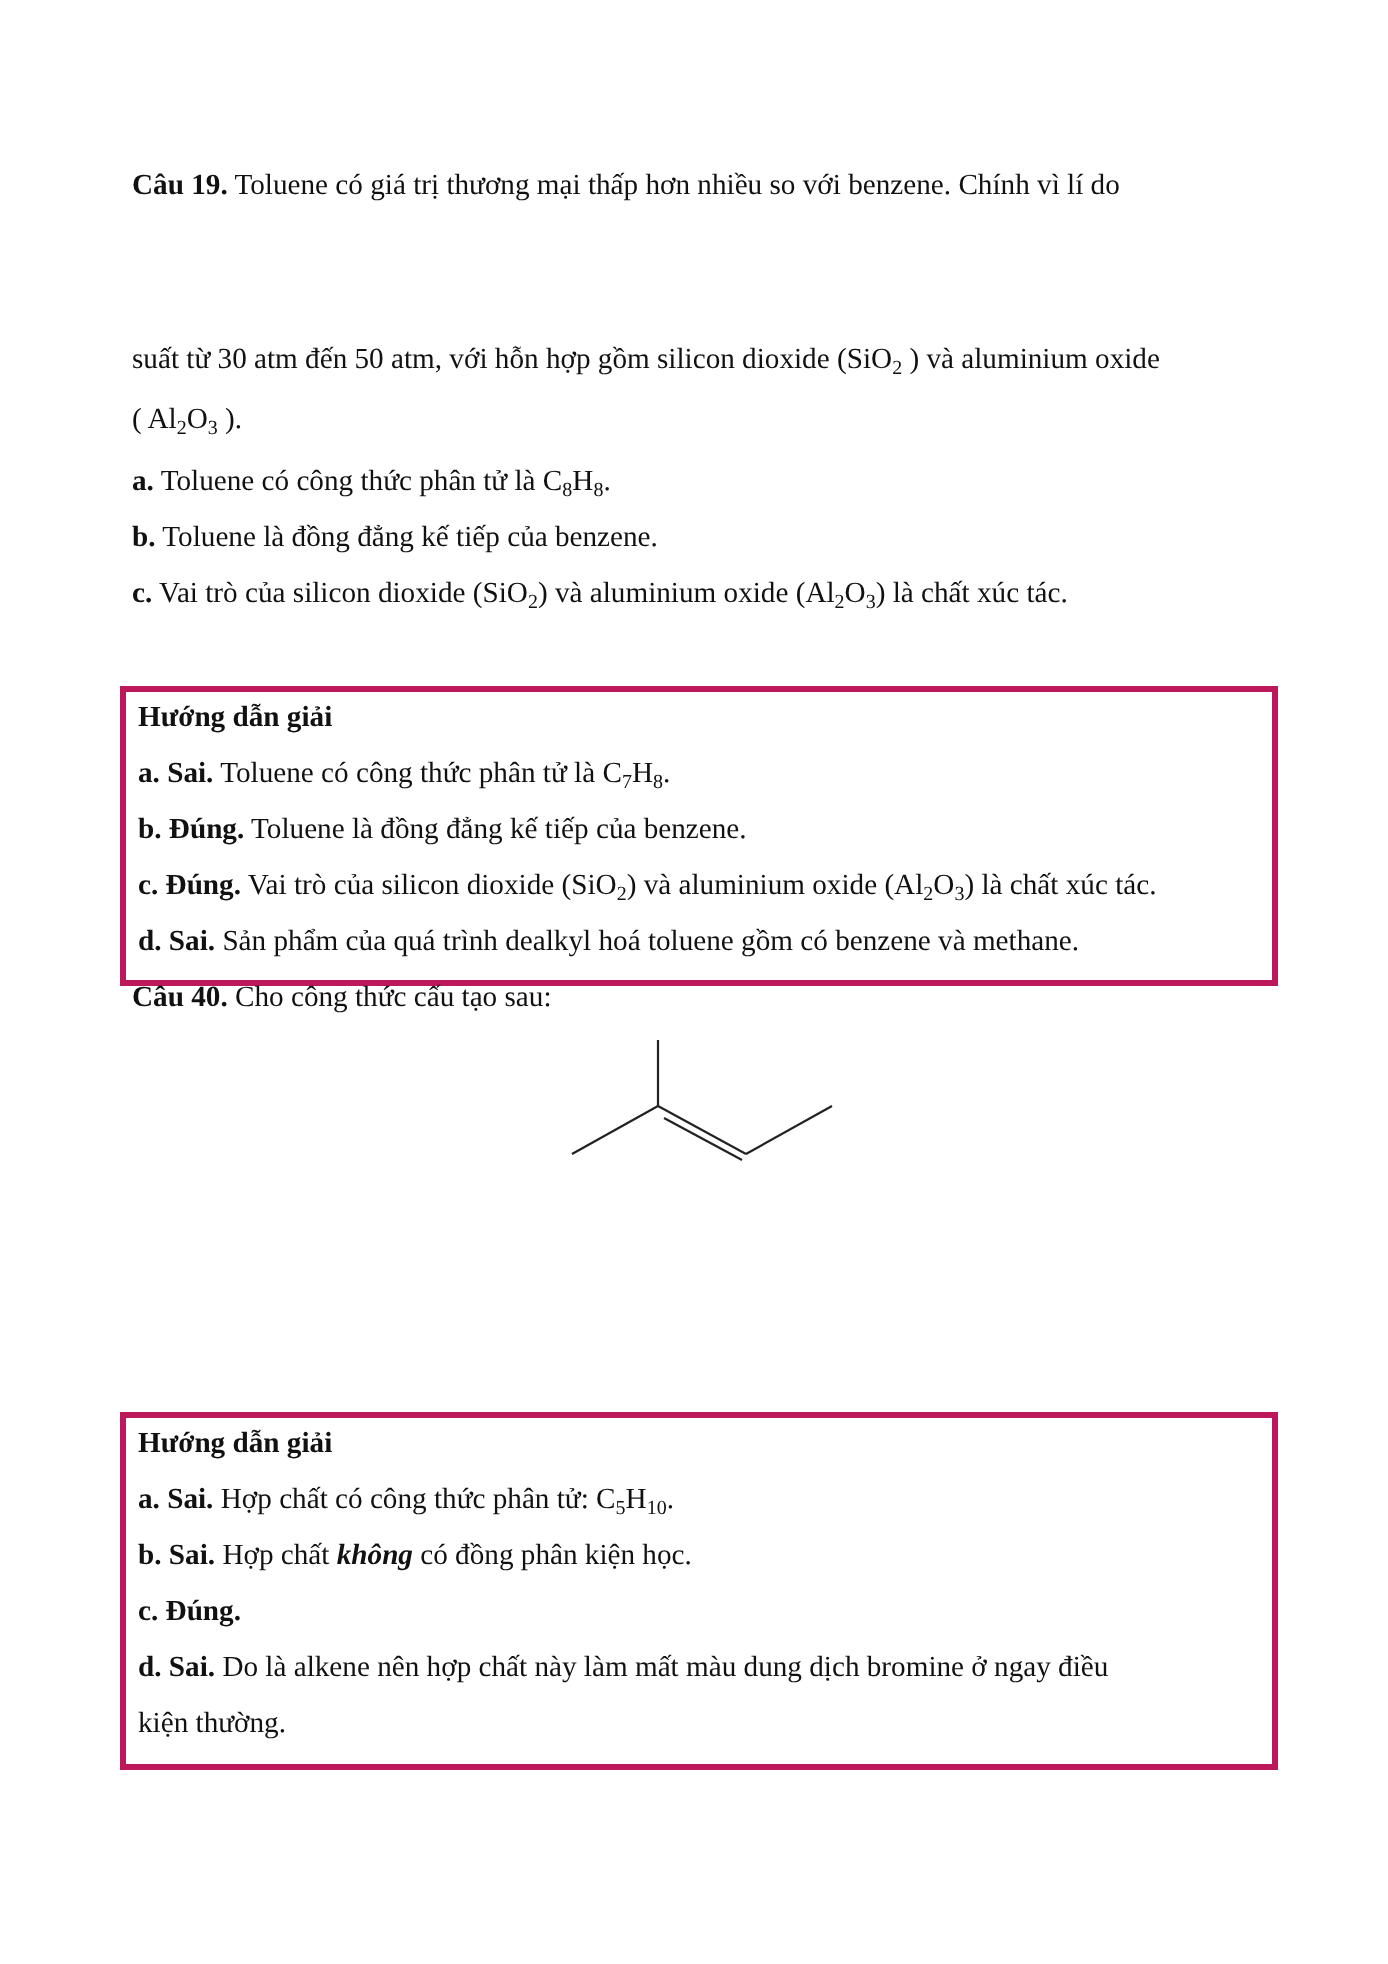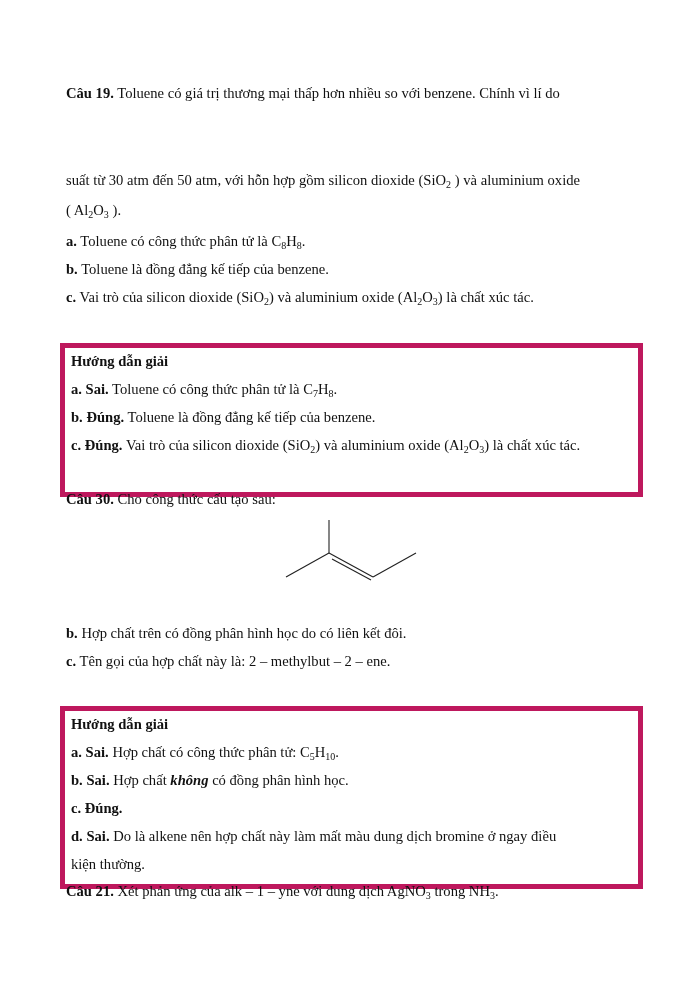--- a/index.html
+++ b/index.html
@@ -3,21 +3,21 @@
 <meta charset="utf-8">
 <style>
   html, body { margin: 0; padding: 0; background: #ffffff; }
   body { width: 694px; height: 982px; position: relative; overflow: hidden;
          font-family: "Liberation Serif", serif; font-size: 14.6px; color: #111; }
   .page { position: absolute; left: 0; top: 18px; width: 574px; height: 982px; }
   .line { position: absolute; left: 66px; white-space: nowrap; line-height: 18px; }
   .b { font-weight: bold; }
   .bi { font-weight: bold; font-style: italic; }
   sub { font-size: 10px; vertical-align: -3px; line-height: 0; }
-  .box { position: absolute; left: 60px; width: 573px; border: 5px solid #be185d; }
+  .box { position: absolute; left: 60px; width: 573px; border: 3px solid #be185d; }
   .box .line { left: 6px; }
   svg { position: absolute; }
 </style>
 </head>
 <body>
 
 <div class="page">
 
   <div class="line" style="top:66px">
     <span class="b">Câu 19.</span>
@@ -44,53 +44,47 @@
     <div class="line b" style="top:4px">Hướng dẫn giải</div>
     <div class="line" style="top:32px">
       <span class="b">a. Sai.</span> <span>Toluene có công thức phân tử là C</span><sub>7</sub><span>H</span><sub>8</sub><span>.</span>
     </div>
     <div class="line" style="top:60px">
       <span class="b">b. Đúng.</span> <span>Toluene là đồng đẳng kế tiếp của benzene.</span>
     </div>
     <div class="line" style="top:88px">
       <span class="b">c. Đúng.</span> <span>Vai trò của silicon dioxide (SiO</span><sub>2</sub><span>) và aluminium oxide (Al</span><sub>2</sub><span>O</span><sub>3</sub><span>) là chất xúc tác.</span>
     </div>
+    <div class="line" style="top:116px">
+      <span class="b">d. Sai.</span> <span>Sản phẩm của quá trình dealkyl hoá toluene gồm có benzene và methane.</span>
+    </div>
   </div>
 
   <div class="line" style="top:472px">
-    <span class="b">Câu 30.</span> <span>Cho công thức cấu tạo sau:</span>
+    <span class="b">Câu 40.</span> <span>Cho công thức cấu tạo sau:</span>
   </div>
 
   <svg style="left:270px;top:490px" width="160" height="80" viewBox="0 0 160 80">
     <line x1="16" y1="69" x2="59" y2="45" stroke="#222" stroke-width="1.1"></line>
     <line x1="59" y1="45" x2="59" y2="12" stroke="#222" stroke-width="1.1"></line>
     <line x1="59" y1="45" x2="103" y2="69" stroke="#222" stroke-width="1.1"></line>
     <line x1="62" y1="51" x2="101" y2="72" stroke="#222" stroke-width="1.1"></line>
     <line x1="103" y1="69" x2="146" y2="45" stroke="#222" stroke-width="1.1"></line>
   </svg>
 
-  <div class="line" style="top:606px">
-    <span class="b">b.</span> <span>Hợp chất trên có đồng phân hình học do có liên kết đôi.</span>
-  </div>
-  <div class="line" style="top:634px">
-    <span class="b">c.</span> <span>Tên gọi của hợp chất này là: 2 – methylbut – 2 – ene.</span>
-  </div>
 
   <div class="box" style="top:688px;height:173px">
     <div class="line b" style="top:4px">Hướng dẫn giải</div>
     <div class="line" style="top:32px">
       <span class="b">a. Sai.</span> <span>Hợp chất có công thức phân tử: C</span><sub>5</sub><span>H</span><sub>10</sub><span>.</span>
     </div>
     <div class="line" style="top:60px">
-      <span class="b">b. Sai.</span> <span>Hợp chất </span><span class="bi">không</span><span> có đồng phân hình học.</span>
+      <span class="b">b. Sai.</span> <span>Hợp chất </span><span class="bi">không</span><span> có đồng phân kiện học.</span>
     </div>
     <div class="line b" style="top:88px">c. Đúng.</div>
     <div class="line" style="top:116px">
       <span class="b">d. Sai.</span> <span>Do là alkene nên hợp chất này làm mất màu dung dịch bromine ở ngay điều</span>
     </div>
     <div class="line" style="top:144px">kiện thường.</div>
   </div>
 
-  <div class="line" style="top:864px">
-    <span class="b">Câu 21.</span> <span>Xét phản ứng của alk – 1 – yne với dung dịch AgNO</span><sub>3</sub><span> trong NH</span><sub>3</sub><span>.</span>
-  </div>
 
 </div>
 
 </body></html>

